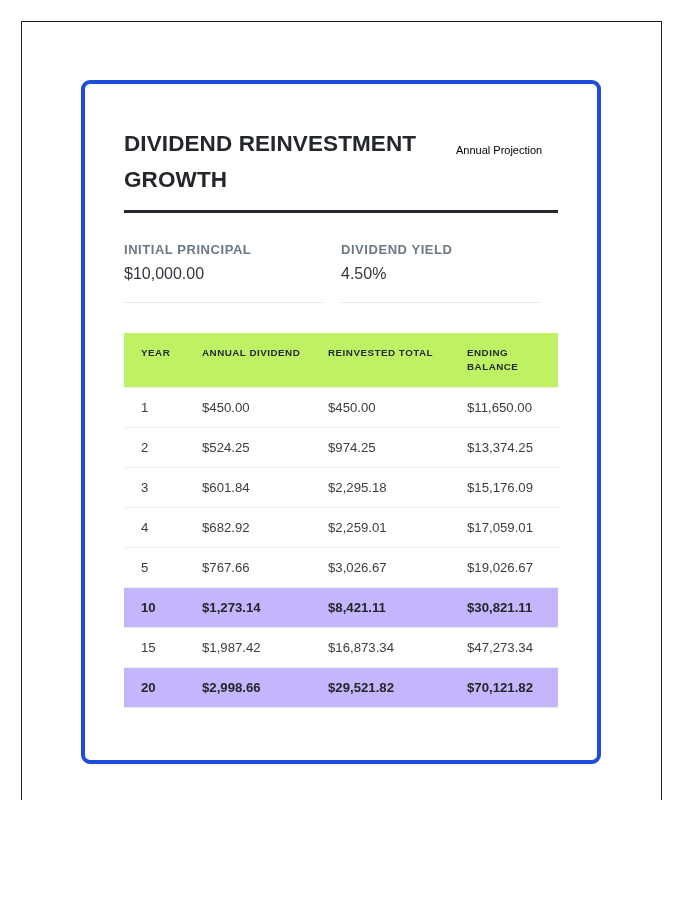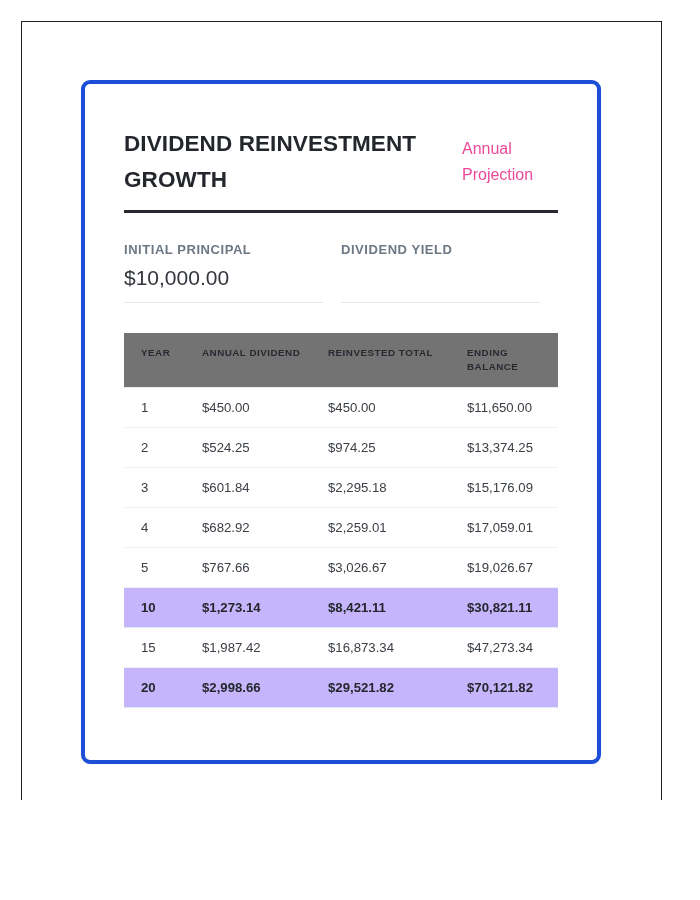--- a/index.html
+++ b/index.html
@@ -62,25 +62,25 @@
   .doc-title {
     font-size: 22.5px;
     font-weight: bold;
     color: #23262b;
     line-height: 1.58;
     letter-spacing: 0.1px;
     margin: 0;
     max-width: 310px;
   }
   .doc-subtitle {
-    font-size: 16px;
+    font-size: 11px;
     font-weight: normal;
-    color: #ec4899;
+    color: #000000;
     line-height: 1.62;
-    margin: 0;
+    margin: 6px;
     padding-top: 10px;
     width: 96px;
     flex: none;
   }
 
   .title-rule {
     margin-top: 13px;
     height: 3px;
     background: #26292e;
     width: 100%;
@@ -101,21 +101,21 @@
   }
   .stat-label {
     font-size: 13px;
     font-weight: bold;
     letter-spacing: 0.55px;
     color: #6d7885;
     text-transform: uppercase;
     line-height: 1.5;
   }
   .stat-value {
-    font-size: 21px;
+    font-size: 16px;
     color: #34383e;
     margin-top: 4px;
     line-height: 1.3;
     white-space: nowrap;
   }
   .stat-rule {
     position: absolute;
     left: 0;
     right: 18px;
     top: 62px;
@@ -124,21 +124,21 @@
   }
 
   
   .proj-table {
     margin-top: 31px;
     width: 100%;
     border-collapse: collapse;
     table-layout: fixed;
   }
   .proj-table th {
-    background: #737373;
+    background: #bef264;
     font-size: 9.8px;
     font-weight: bold;
     letter-spacing: 0.5px;
     color: #262a30;
     text-transform: uppercase;
     text-align: left;
     padding: 13px 4px 13px 0;
     line-height: 1.42;
     border-bottom: 1px solid #eceef0;
     vertical-align: top;
@@ -181,20 +181,21 @@
     <div class="title-rule"></div>
 
     <div class="stats">
       <div class="stat">
         <div class="stat-label">INITIAL PRINCIPAL</div>
         <div class="stat-value">$10,000.00</div>
         <div class="stat-rule"></div>
       </div>
       <div class="stat">
         <div class="stat-label">DIVIDEND YIELD</div>
+        <div class="stat-value">4.50%</div>
         <div class="stat-rule"></div>
       </div>
     </div>
 
     <table class="proj-table">
       <thead>
         <tr>
           <th class="col-year">YEAR</th>
           <th class="col-div">ANNUAL DIVIDEND</th>
           <th class="col-reinv">REINVESTED TOTAL</th>

